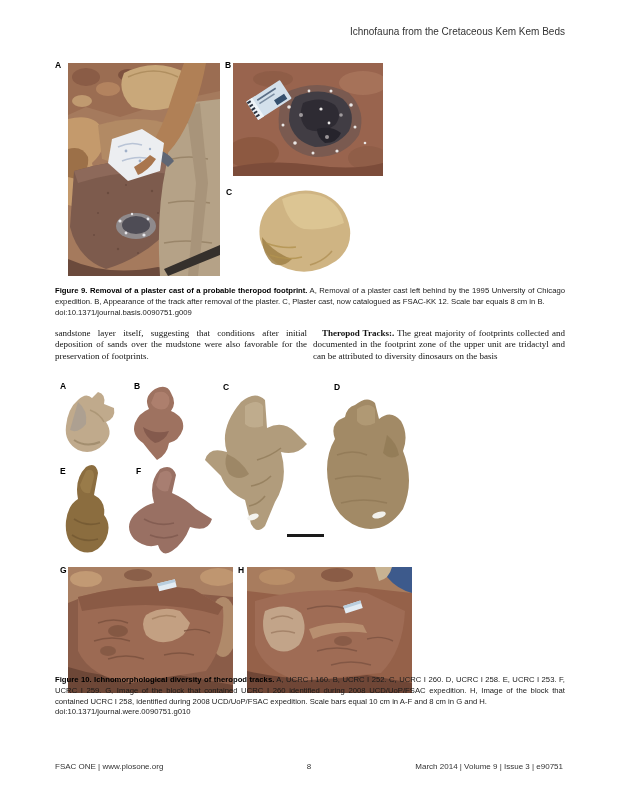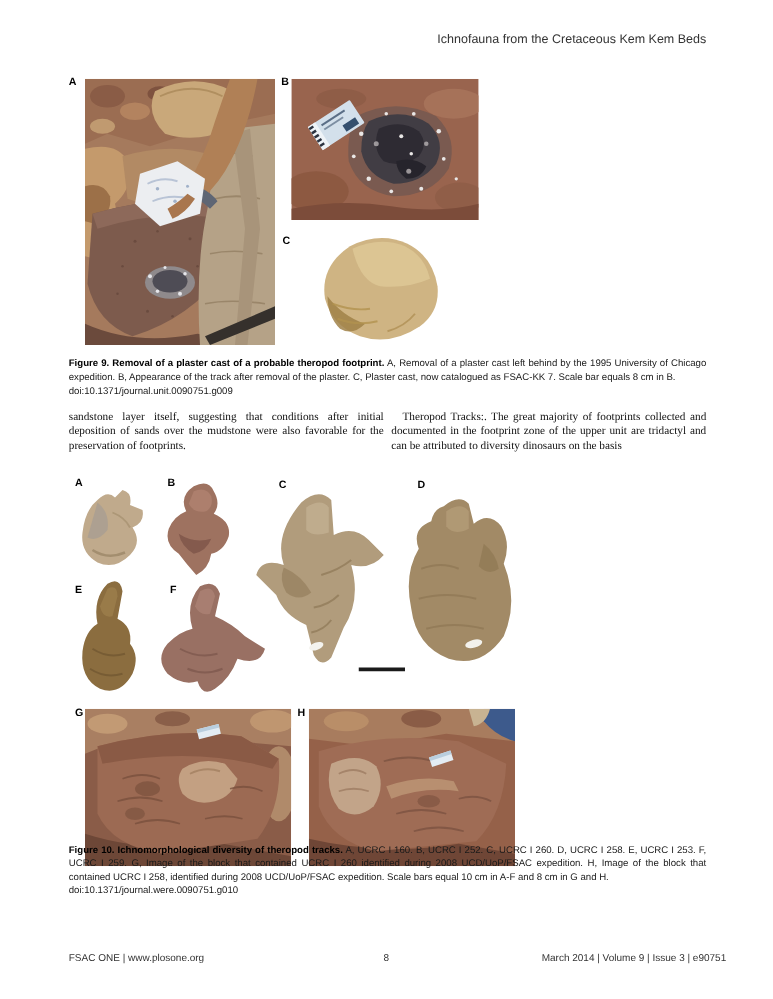--- a/index.html
+++ b/index.html
@@ -10,26 +10,26 @@
           font-family:"Liberation Sans",sans-serif;line-height:8px;}
   .photo{position:absolute;overflow:hidden;}
   .caption{position:absolute;width:510px;font-size:7.7px;line-height:10.8px;
            text-align:justify;color:#1a1a1a;}
   .cap-bold{font-weight:bold;color:#000;}
   .doi-line{display:block;text-align:left;}
   .bodycol{position:absolute;width:252px;font-family:"Liberation Serif",serif;
            font-size:9px;line-height:11.3px;text-align:justify;color:#111;}
   .bodycol p{margin:0;}
   .indent{text-indent:9px;}
-  .lead-bold{font-weight:normal;}
+  .lead-bold{font-weight:bold;}
   .scalebar{position:absolute;background:#1a1a1a;}
   .footer{position:absolute;top:762px;left:0;width:618px;font-size:8px;color:#333;}
   .footer .fl{position:absolute;left:55px;top:0;}
   .footer .fc{position:absolute;left:0;width:618px;text-align:center;top:0;}
-  .footer .fr{position:absolute;right:37px;top:0;}
+  .footer .fr{position:absolute;right:55px;top:0;}
 </style>
 </head>
 <body>
 
 <div class="running-head">Ichnofauna from the Cretaceous Kem Kem Beds</div>
 
 <span class="plabel" style="left:55px;top:61px">A</span>
 <div class="photo" style="left:68px;top:63px;width:152px;height:213px">
   <svg width="152" height="213" viewBox="0 0 152 213">
     <rect width="152" height="213" fill="#a57a5d"></rect>
@@ -137,22 +137,22 @@
   <svg width="114" height="92" viewBox="0 0 114 92">
     <path d="M34 12 Q58 0 80 10 Q100 20 104 44 Q106 64 90 76 Q66 92 42 84 Q20 76 14 54 Q10 28 34 12 Z" fill="#cfb483"></path>
     <path d="M36 14 Q58 4 78 12 Q94 20 98 38 Q80 46 58 44 Q42 40 36 14 Z" fill="#ddc795" opacity=".9"></path>
     <path d="M16 52 Q28 68 46 74 Q36 84 26 78 Q16 68 16 52 Z" fill="#a08148" opacity=".85"></path>
     <path d="M20 58 Q36 64 50 62 M24 70 Q40 76 56 72" stroke="#b2924f" stroke-width="1.5" fill="none" opacity=".8"></path>
     <path d="M86 66 Q78 76 64 80" stroke="#ab8a4e" stroke-width="1.5" fill="none" opacity=".7"></path>
   </svg>
 </div>
 
 <div class="caption" style="left:55px;top:286px">
-  <span class="cap-bold">Figure 9. Removal of a plaster cast of a probable theropod footprint.</span><span> A, Removal of a plaster cast left behind by the 1995 University of Chicago expedition. B, Appearance of the track after removal of the plaster. C, Plaster cast, now catalogued as FSAC-KK 7. Scale bar equals 8 cm in B.</span>
-  <span class="doi-line">doi:10.1371/journal.unit.0090751.g009</span>
+  <span class="cap-bold">Figure 9. Removal of a plaster cast of a probable theropod footprint.</span><span> A, Removal of a plaster cast left behind by the 1995 University of Chicago expedition. B, Appearance of the track after removal of the plaster. C, Plaster cast, now catalogued as FSAC-KK 12. Scale bar equals 8 cm in B.</span>
+  <span class="doi-line">doi:10.1371/journal.basis.0090751.g009</span>
 </div>
 
 <div class="bodycol" style="left:55px;top:328px">
   <p>sandstone layer itself, suggesting that conditions after initial deposition of sands over the mudstone were also favorable for the preservation of footprints.</p>
 </div>
 <div class="bodycol" style="left:313px;top:328px">
   <p class="indent"><span class="lead-bold">Theropod Tracks:.</span><span> The great majority of footprints collected and documented in the footprint zone of the upper unit are tridactyl and can be attributed to diversity dinosaurs on the basis</span></p>
 </div>
 
 <span class="plabel" style="left:60px;top:382px">A</span>

